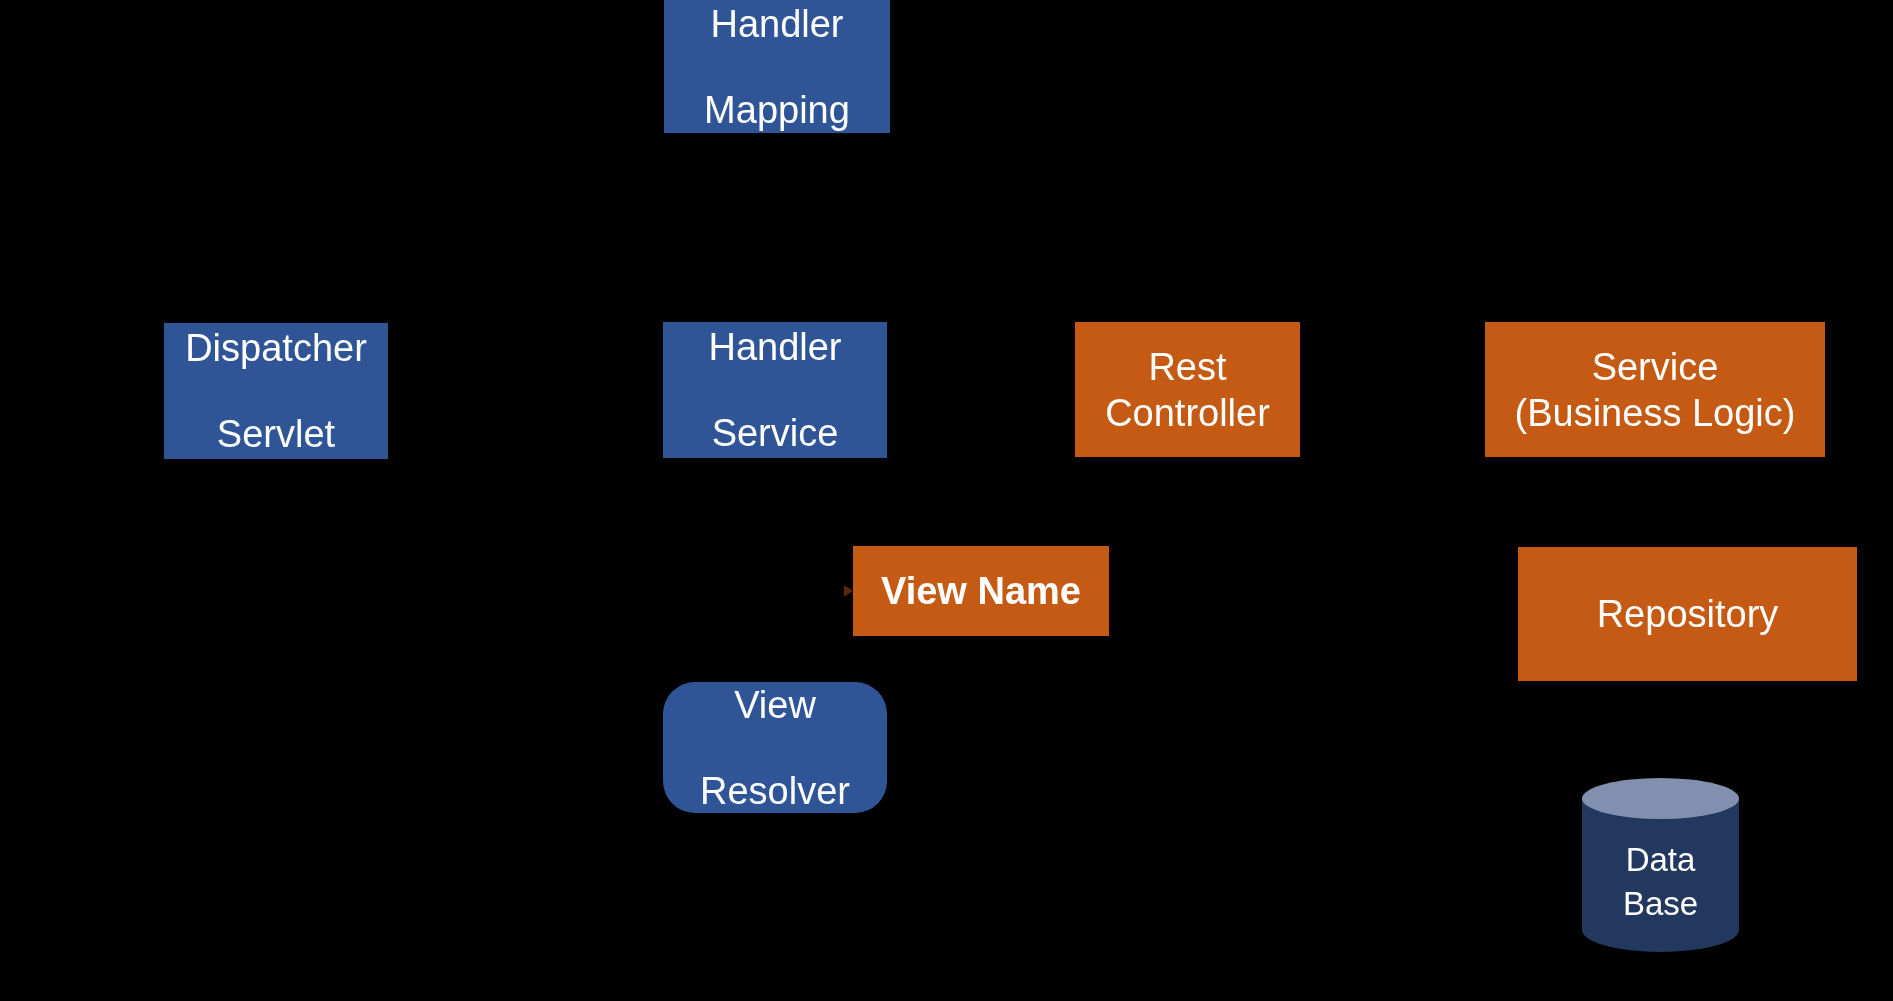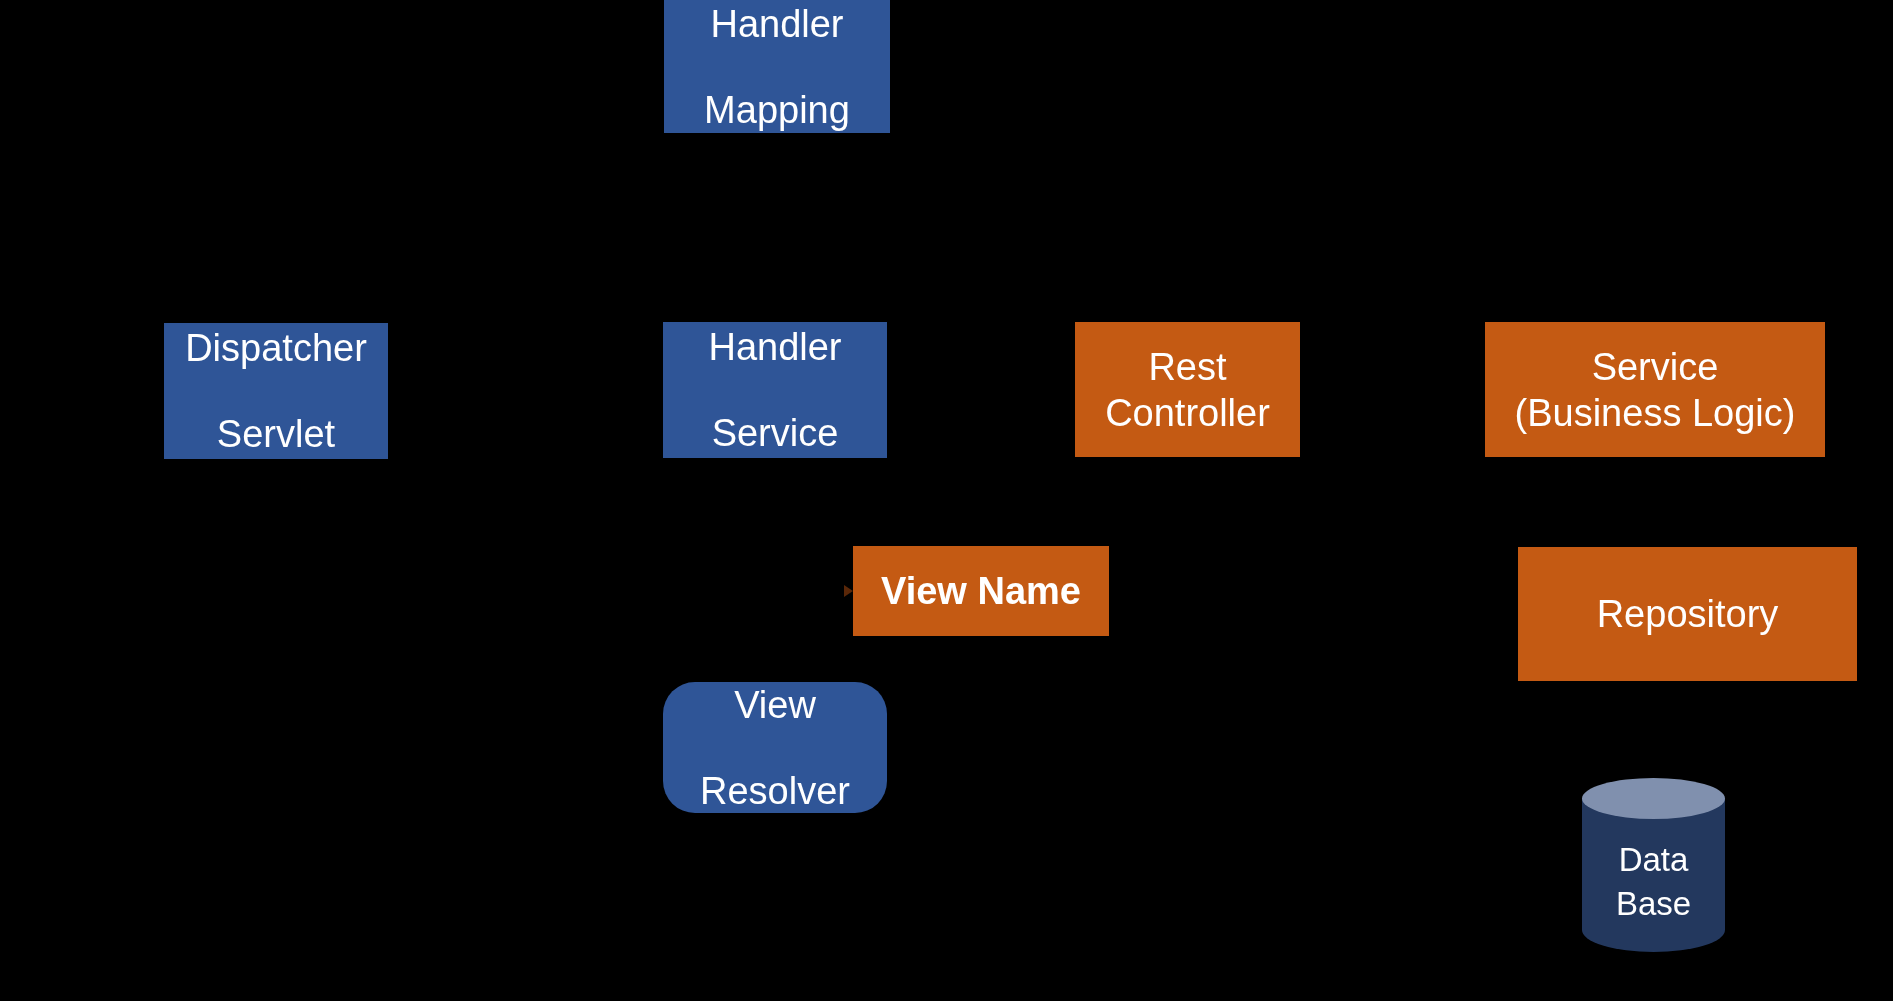--- a/index.html
+++ b/index.html
@@ -39,21 +39,21 @@
   .n-rest-controller    { left: 1075px; top: 322px; width: 225px; height: 135px; }
   .n-service            { left: 1485px; top: 322px; width: 340px; height: 135px; }
   .n-view-name          { left: 853px;  top: 546px; width: 256px; height: 90px; font-weight: bold;  }
   .n-repository         { left: 1485px; top: 547px; width: 339px; height: 134px; margin-left: 33px; }
   .n-view-resolver      { left: 663px;  top: 682px; width: 224px; height: 131px; border-radius: 32px; }
 
   
   .n-database {
     position: absolute;
     left: 1582px; top: 778px;
-    width: 143px; height: 174px;
+    width: 124px; height: 174px; padding-left: 33px;
   }
   .db-body {
     position: absolute;
     left: 0; top: 20px; right: 0; bottom: 0;
     background: var(--db_body, #23385E);
     border-radius: 0 0 50% 50% / 0 0 22px 22px;
   }
   .db-top {
     position: absolute;
     left: 0; top: 0;

